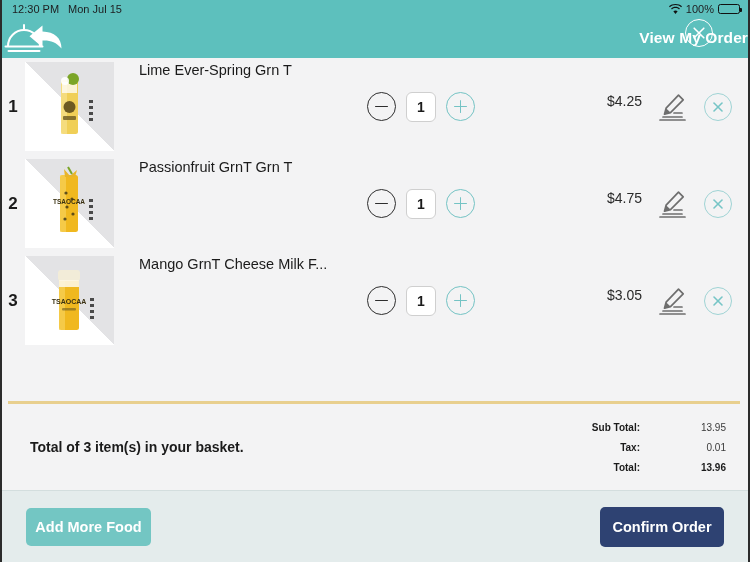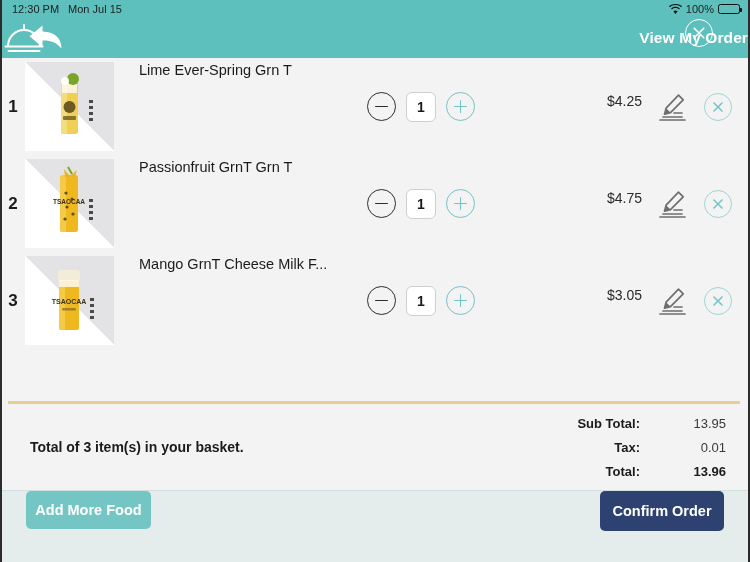--- a/index.html
+++ b/index.html
@@ -186,33 +186,33 @@
   }
   .basket-text {
     font-size: 14px; font-weight: 700; color: #1b1b1b;
   }
   .totals {
     margin-left: auto;
     display: grid;
     grid-template-columns: auto 76px;
     row-gap: 9px;
     column-gap: 0;
-    font-size: 13px;
+    font-size: 10px;
     padding-right: 6px;
   }
   .totals .lbl { text-align: right; font-weight: 700; color: #1b1b1b; padding-right: 10px; }
   .totals .val { text-align: right; color: #3a3a3a; }
   .totals .val.strong { font-weight: 700; color: #1b1b1b; }
 
   
   .actionbar {
     flex: 0 0 72px;
     background: #e4ecec;
     border-top: 1px solid #d3dede;
-    display: flex; align-items: flex-start;
+    display: flex; align-items: center;
     padding: 0 24px;
   }
   .btn {
     border: none; border-radius: 5px;
     font-family: "Liberation Sans", sans-serif;
     font-size: 14.5px; font-weight: 700;
     color: #ffffff; cursor: pointer;
   }
   .btn-add {
     background: #73c6c3;

